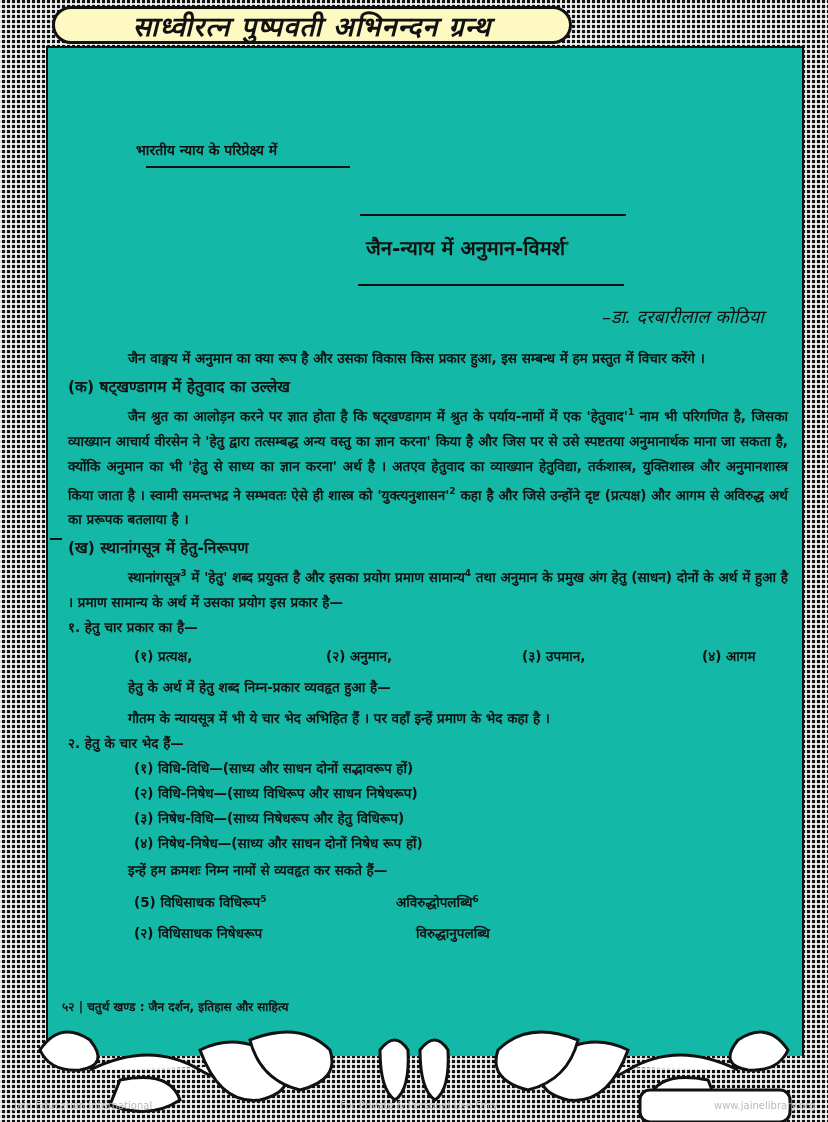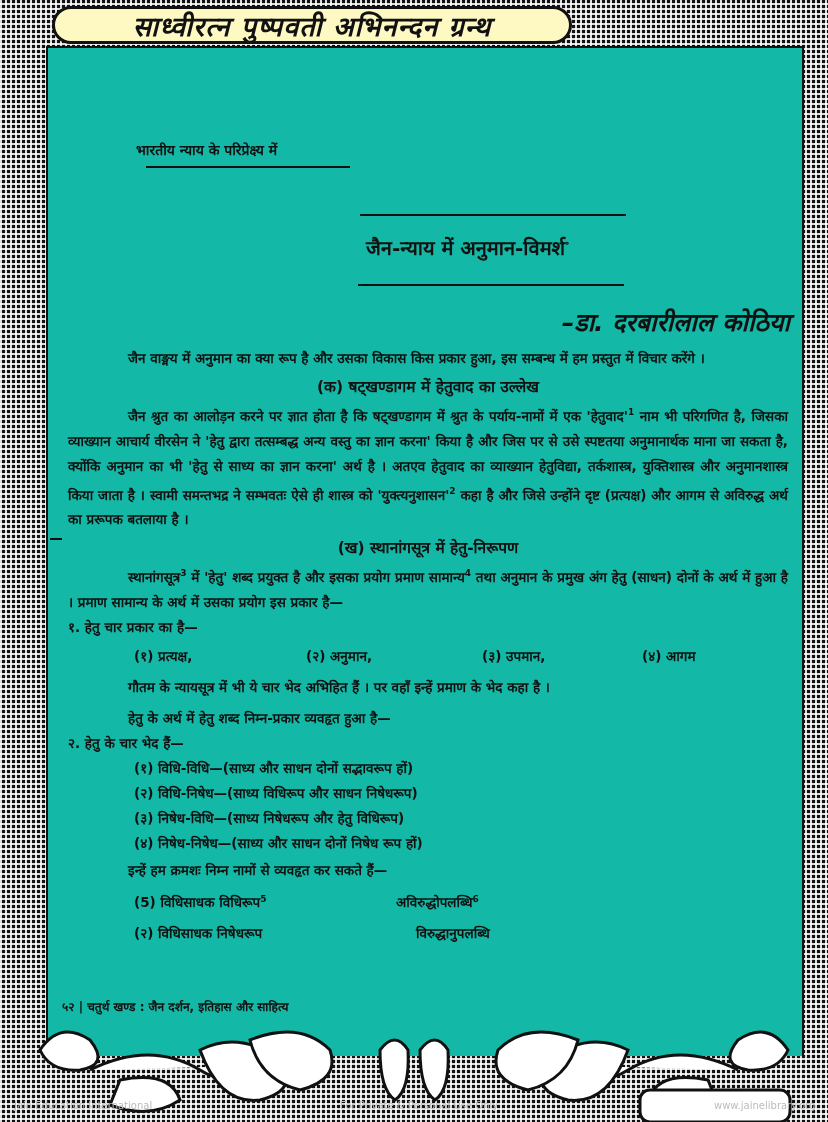--- a/index.html
+++ b/index.html
@@ -28,25 +28,25 @@
   .section-tag {
     position: absolute; left: 28px; top: 92px; font-size: 14px; font-weight: bold;
   }
   .section-tag-rule { position: absolute; left: 38px; top: 118px; width: 204px; border-top: 2px solid #111; }
   .title-rule-top { position: absolute; left: 252px; top: 166px; width: 266px; border-top: 2px solid #111; }
   .title-rule-bottom { position: absolute; left: 250px; top: 236px; width: 266px; border-top: 2px solid #111; }
   .article-title {
     position: absolute; left: 258px; top: 186px; font-size: 20px; font-weight: bold;
   }
   .author {
-    position: absolute; right: 18px; top: 256px; font-size: 25px; font-style: italic; font-weight: bold;
+    position: absolute; right: 44px; top: 256px; font-size: 18px; font-style: italic; font-weight: normal;
   }
   .body-text { position: absolute; left: 20px; width: 720px; font-size: 13.5px; line-height: 25px; font-weight: bold; }
   .indent { text-indent: 60px; margin: 0; text-align: justify; }
-  .heading { text-align: center; font-size: 15.5px; margin: 0; }
+  .heading { text-align: left; font-size: 15.5px; margin: 0; }
   .p { margin: 0; }
   .ml1 { padding-left: 66px; }
   .row { display: flex; }
   .row span { display: inline-block; }
   sup { font-size: 9px; }
   .margin-mark { position: absolute; left: 2px; top: 490px; width: 12px; border-top: 2px solid #111; }
   .footer-line { position: absolute; left: 14px; top: 950px; font-size: 12px; font-weight: bold; }
   .ornament { position: absolute; left: 0; top: 1010px; width: 828px; height: 112px; }
   .watermark { position: absolute; top: 1100px; font-size: 10px; color: #bbb; }
 </style>
@@ -75,28 +75,28 @@
   <div class="body-text" style="top:298px;">
     <p class="indent">जैन वाङ्मय में अनुमान का क्या रूप है और उसका विकास किस प्रकार हुआ, इस सम्बन्ध में हम प्रस्तुत में विचार करेंगे ।</p>
 
     <p class="heading" style="margin-top:4px;">(क) षट्खण्डागम में हेतुवाद का उल्लेख</p>
     <p class="indent"><span>जैन श्रुत का आलोड़न करने पर ज्ञात होता है कि षट्खण्डागम में श्रुत के पर्याय-नामों में एक 'हेतुवाद'</span><sup>1</sup><span> नाम भी परिगणित है, जिसका व्याख्यान आचार्य वीरसेन ने 'हेतु द्वारा तत्सम्बद्ध अन्य वस्तु का ज्ञान करना' किया है और जिस पर से उसे स्पष्टतया अनुमानार्थक माना जा सकता है, क्योंकि अनुमान का भी 'हेतु से साध्य का ज्ञान करना' अर्थ है । अतएव हेतुवाद का व्याख्यान हेतुविद्या, तर्कशास्त्र, युक्तिशास्त्र और अनुमानशास्त्र किया जाता है । स्वामी समन्तभद्र ने सम्भवतः ऐसे ही शास्त्र को 'युक्त्यनुशासन'</span><sup>2</sup><span> कहा है और जिसे उन्होंने दृष्ट (प्रत्यक्ष) और आगम से अविरुद्ध अर्थ का प्ररूपक बतलाया है ।</span></p>
 
     <p class="heading" style="margin-top:4px;">(ख) स्थानांगसूत्र में हेतु-निरूपण</p>
     <p class="indent"><span>स्थानांगसूत्र</span><sup>3</sup><span> में 'हेतु' शब्द प्रयुक्त है और इसका प्रयोग प्रमाण सामान्य</span><sup>4</sup><span> तथा अनुमान के प्रमुख अंग हेतु (साधन) दोनों के अर्थ में हुआ है । प्रमाण सामान्य के अर्थ में उसका प्रयोग इस प्रकार है—</span></p>
 
     <p class="p">१. हेतु चार प्रकार का है—</p>
-    <div class="row ml1" style="margin-top:4px;">
+    <div class="row ml1" style="margin-top:4px;gap:20px;">
       <span style="width:172px;">(१) प्रत्यक्ष,</span>
       <span style="width:176px;">(२) अनुमान,</span>
       <span style="width:160px;">(३) उपमान,</span>
       <span>(४) आगम</span>
     </div>
+    <p class="p" style="padding-left:60px; margin-top:6px;">हेतु के अर्थ में हेतु शब्द निम्न-प्रकार व्यवहृत हुआ है—</p>
     <p class="p" style="padding-left:60px; margin-top:6px;">गौतम के न्यायसूत्र में भी ये चार भेद अभिहित हैं । पर वहाँ इन्हें प्रमाण के भेद कहा है ।</p>
-    <p class="p" style="padding-left:60px; margin-top:6px;">हेतु के अर्थ में हेतु शब्द निम्न-प्रकार व्यवहृत हुआ है—</p>
 
     <p class="p" style="">२. हेतु के चार भेद हैं—</p>
     <div class="ml1">
       <p class="p">(१) विधि-विधि—(साध्य और साधन दोनों सद्भावरूप हों)</p>
       <p class="p">(२) विधि-निषेध—(साध्य विधिरूप और साधन निषेधरूप)</p>
       <p class="p">(३) निषेध-विधि—(साध्य निषेधरूप और हेतु विधिरूप)</p>
       <p class="p">(४) निषेध-निषेध—(साध्य और साधन दोनों निषेध रूप हों)</p>
     </div>
     <p class="p" style="padding-left:60px; margin-top:2px;">इन्हें हम क्रमशः निम्न नामों से व्यवहृत कर सकते हैं—</p>
     <div class="ml1" style="margin-top:4px;">

